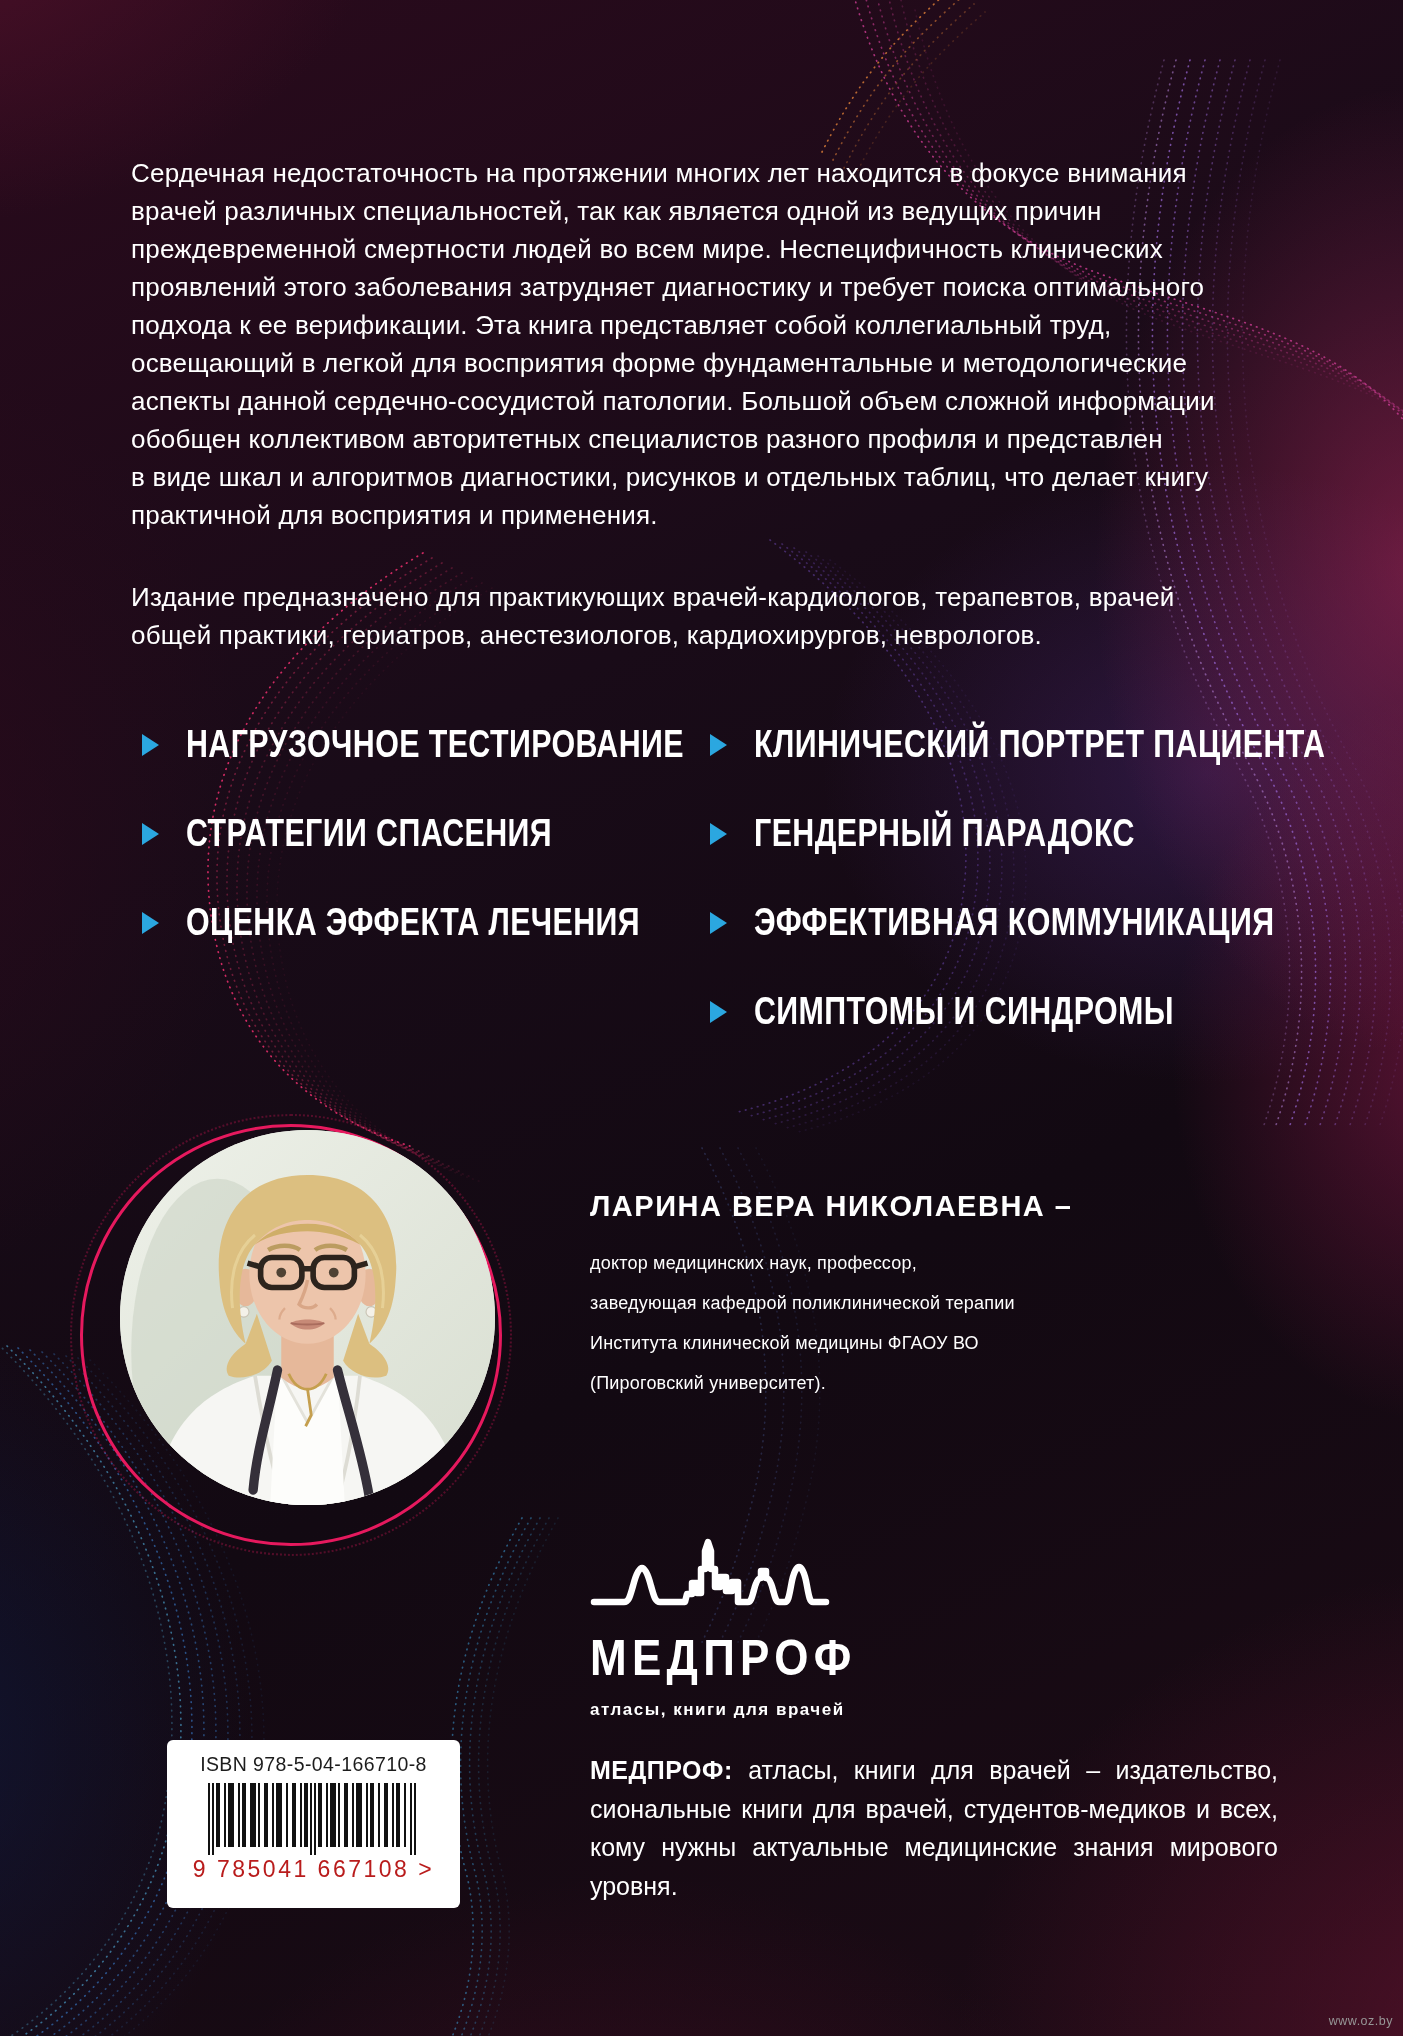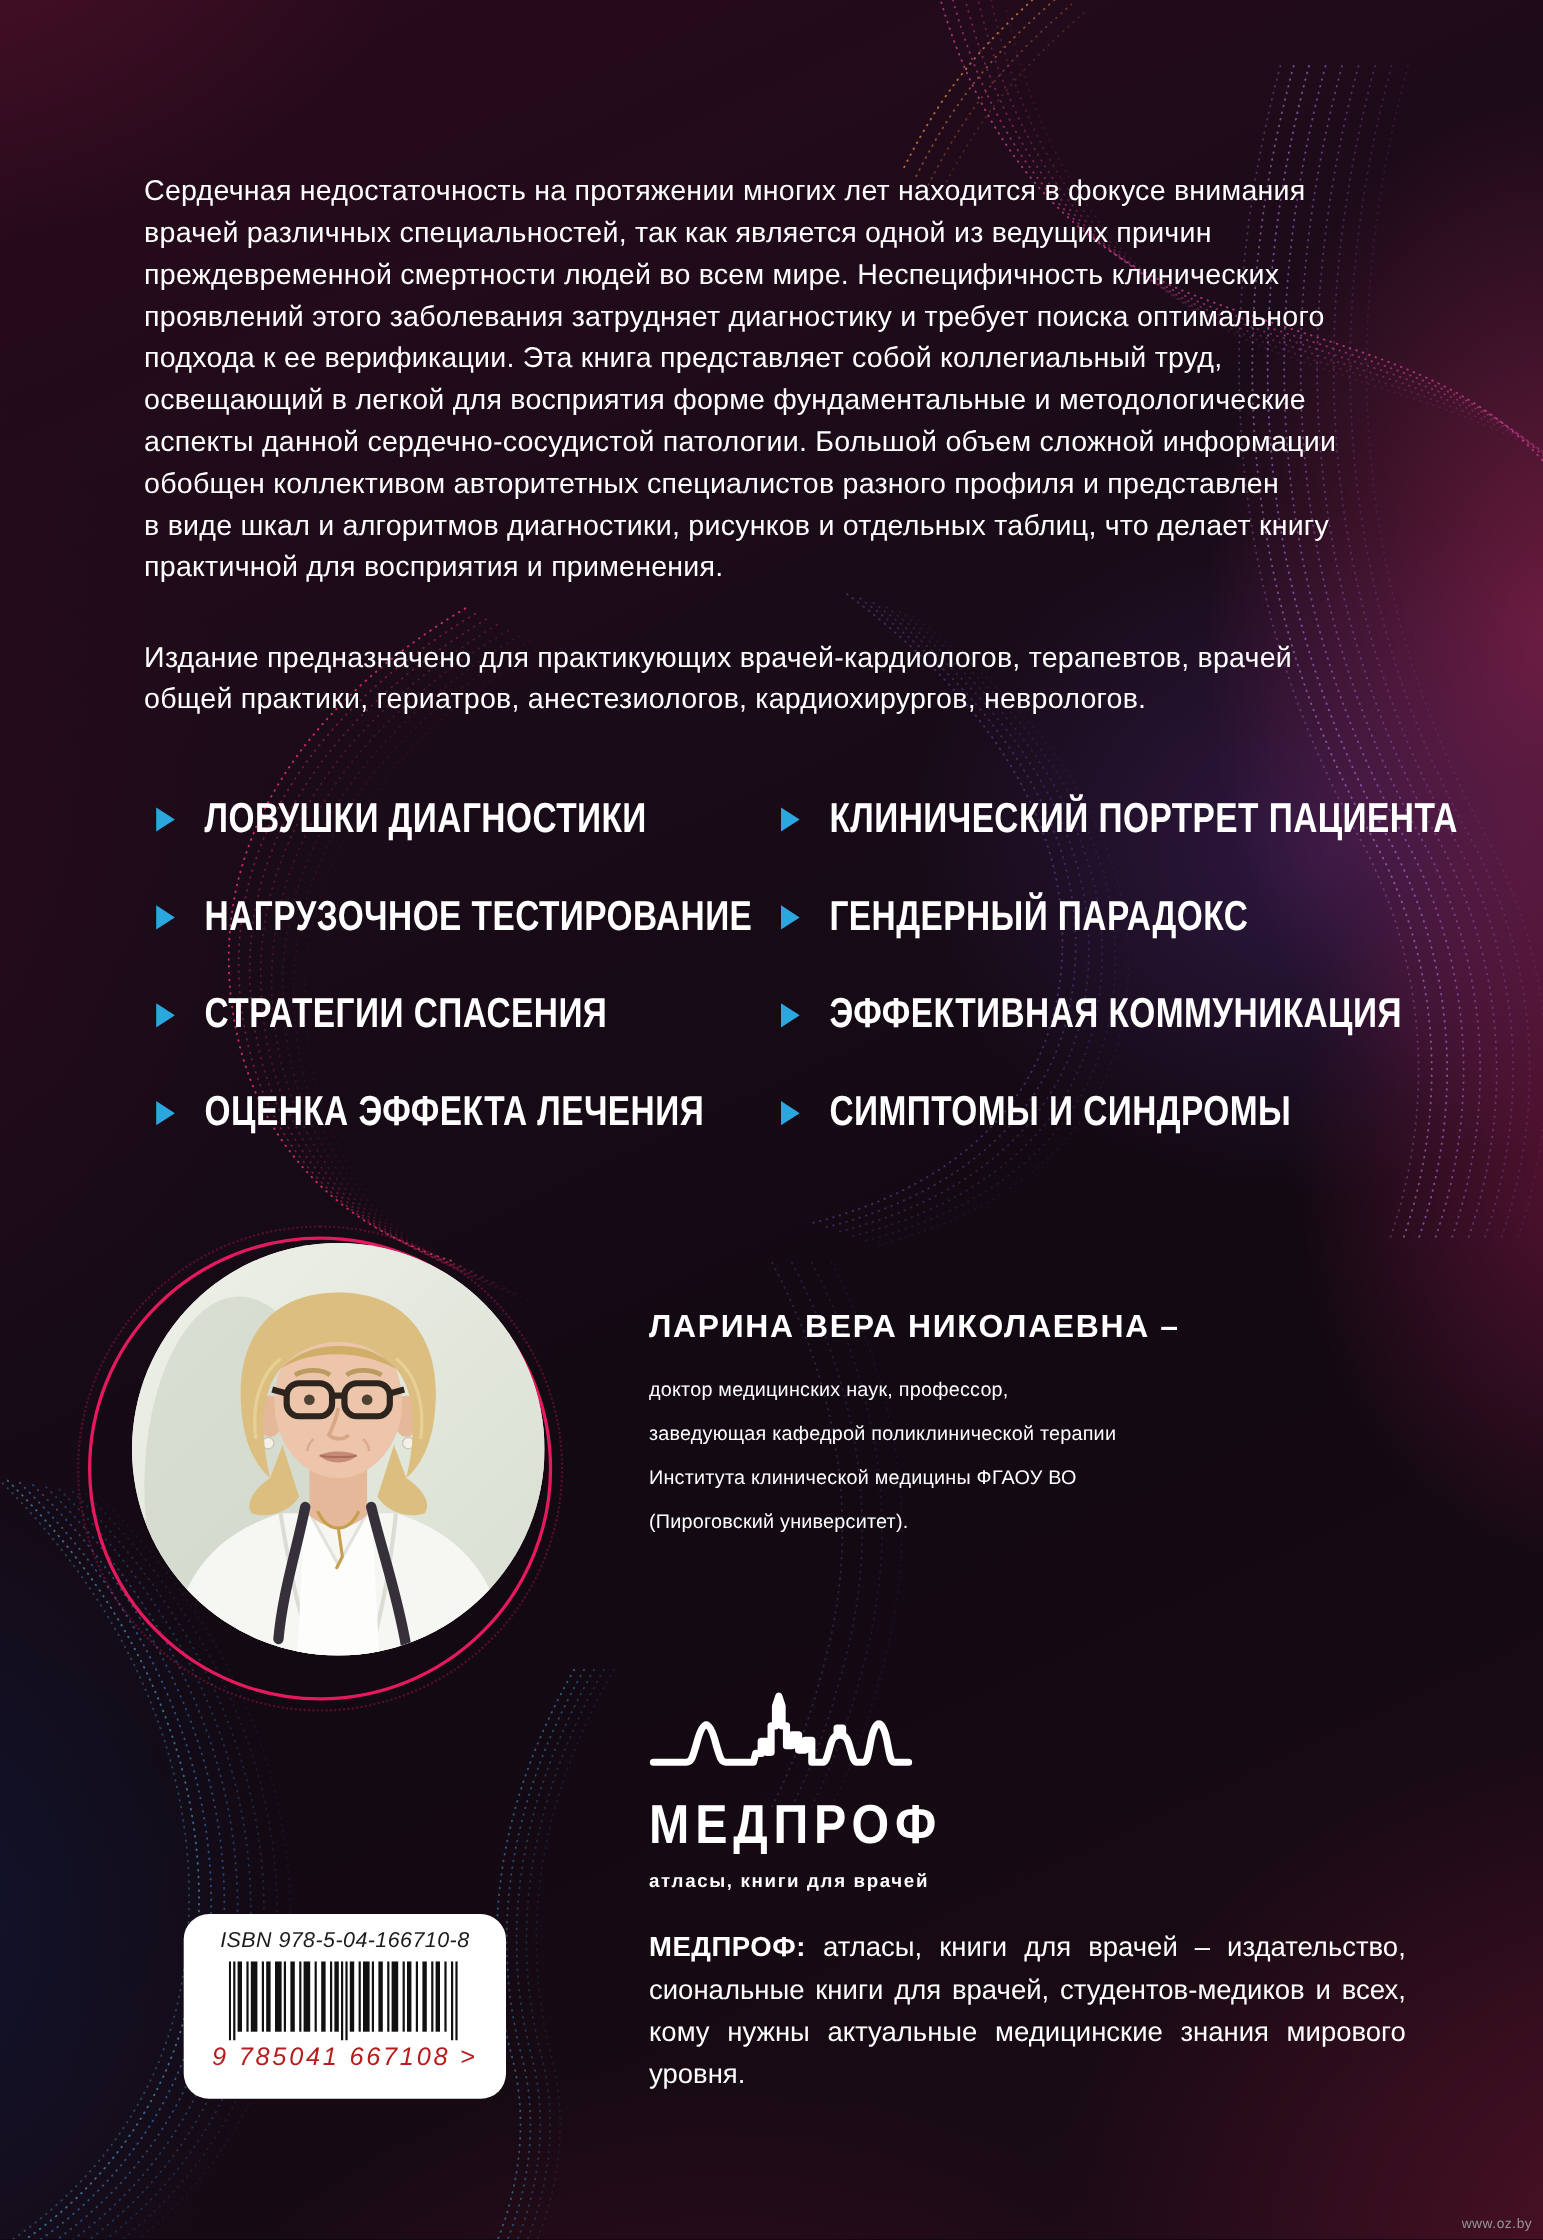--- a/index.html
+++ b/index.html
@@ -51,22 +51,22 @@
   .logo-ecg{width:240px;height:80px;display:block;}
   .logo-name{margin-top:17px;font-size:50px;font-weight:bold;letter-spacing:6px;line-height:50px;
     transform:scaleX(.88);transform-origin:left center;white-space:nowrap;}
   .logo-tagline{margin-top:17px;font-size:17px;font-weight:bold;letter-spacing:1.5px;white-space:nowrap;}
 
   .pub-about{left:590px;top:1751px;width:688px;font-size:25px;line-height:38.5px;}
   .pub-about .j{text-align:justify;text-align-last:justify;}
   .pub-about .lead{font-weight:bold;letter-spacing:.5px;}
 
   .isbn-box{position:absolute;left:167px;top:1740px;width:293px;height:168px;background:#fff;
-    border-radius:23px;color:#111;display:flex;flex-direction:column;align-items:center;
-    padding-top:13px;box-sizing:border-box;font-style:italic;}
+    border-radius:6px;color:#111;display:flex;flex-direction:column;align-items:center;
+    padding-top:13px;box-sizing:border-box;}
   .isbn-label{font-size:19.5px;letter-spacing:.4px;color:#1c1c1c;}
   .barcode{margin-top:7px;width:212px;height:72px;display:block;}
   .barcode-digits{margin-top:1px;font-size:23px;letter-spacing:2.5px;color:#b91c1c;white-space:nowrap;}
 
   .watermark{position:absolute;right:10px;bottom:8px;font-size:12.5px;color:#969696;letter-spacing:.5px;}
 </style>
 </head>
 <body>
 
 <div class="cover">
@@ -169,24 +169,20 @@
     <div class="line">в виде шкал и алгоритмов диагностики, рисунков и отдельных таблиц, что делает книгу</div>
     <div class="line">практичной для восприятия и применения.</div>
   </div>
 
   <div class="txt audience">
     <div class="line">Издание предназначено для практикующих врачей-кардиологов, терапевтов, врачей</div>
     <div class="line">общей практики, гериатров, анестезиологов, кардиохирургов, неврологов.</div>
   </div>
 
   <div class="topics leftcol">
-    <div class="topic-row">
-      <span class="tri"></span>
-      <span class="topic-label">ЛОВУШКИ ДИАГНОСТИКИ</span>
-    </div>
     <div class="topic-row">
       <span class="tri"></span>
       <span class="topic-label">НАГРУЗОЧНОЕ ТЕСТИРОВАНИЕ</span>
     </div>
     <div class="topic-row">
       <span class="tri"></span>
       <span class="topic-label">СТРАТЕГИИ СПАСЕНИЯ</span>
     </div>
     <div class="topic-row">
       <span class="tri"></span>

